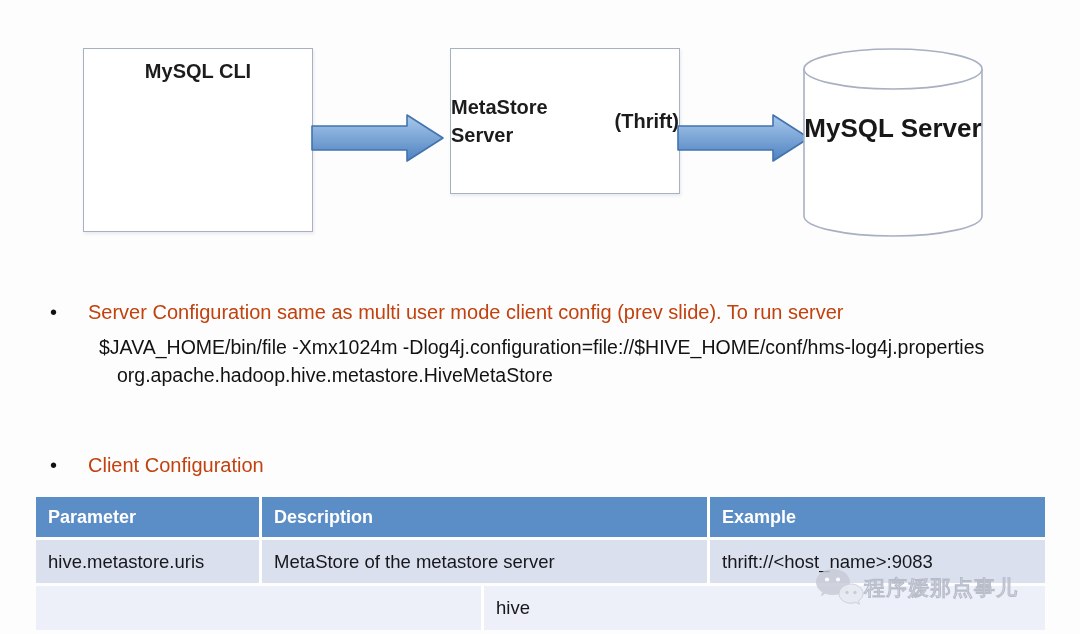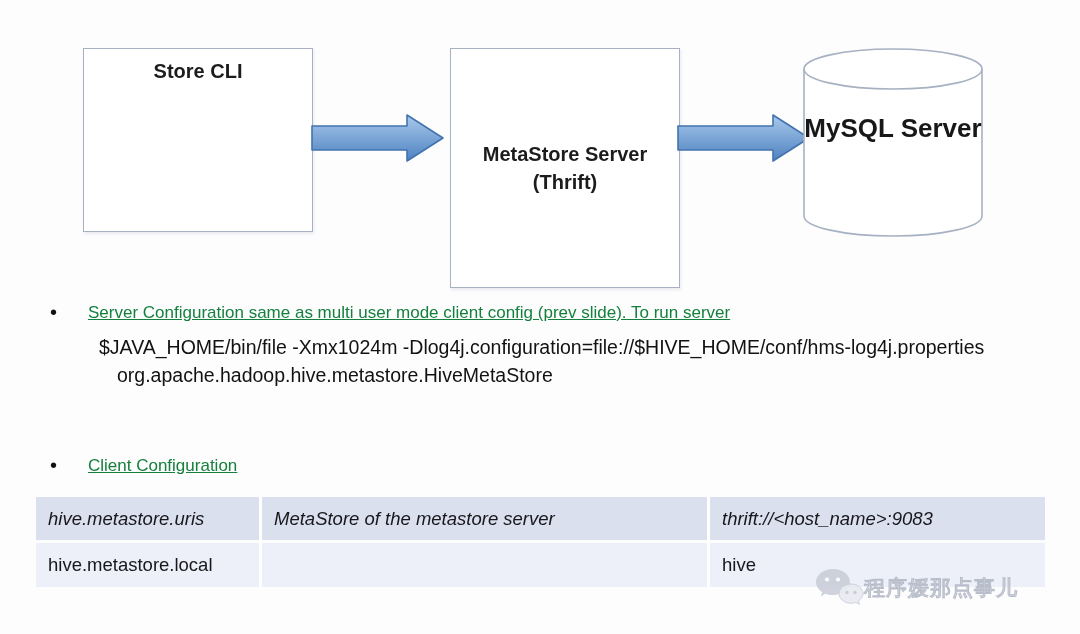--- a/index.html
+++ b/index.html
@@ -12,46 +12,46 @@
     position:absolute;background:#fff;
     border:1.5px solid var(--box-border);
     box-shadow:1px 2px 3px rgba(90,100,120,.12);
     box-sizing:border-box;
   }
   .box-hive{left:83px;top:48px;width:230px;height:184px;}
   .box-hive-label{position:absolute;left:0;top:11px;width:100%;text-align:center;
     font-size:20px;font-weight:600;color:#1c1c1c;}
   .box-client{left:155px;top:103px;width:158px;height:66px;box-shadow:none;}
   .box-client-label{padding:5px 0 0 11px;font-size:19px;font-weight:600;line-height:27px;color:#1c1c1c;}
-  .box-server{left:450px;top:48px;width:230px;height:240px;display:flex;flex-direction:column;
-    justify-content:center;align-items:center;}
+  .box-server{left:450px;top:48px;width:230px;height:146px;display:flex;
+    align-items:center;}
   .box-server .l1{font-size:20px;font-weight:600;line-height:28px;color:#1c1c1c;}
   .box-server .l2{font-size:20px;font-weight:700;line-height:28px;color:#1c1c1c;}
   .arrow{position:absolute;width:134px;height:50px;top:113px;}
   .arrow-1{left:311px;}
   .arrow-2{left:677px;}
   .cylinder{position:absolute;left:803px;top:47px;width:180px;height:191px;}
   .cylinder-label{position:absolute;left:803px;top:112px;width:180px;text-align:center;
     font-size:26px;font-weight:700;line-height:33px;color:#181818;}
   
   .bullet{position:absolute;left:50px;display:flex;}
   .bullet .dot{width:38px;font-size:20px;line-height:25px;color:#111;}
-  .bullet .btxt{font-size:17px;line-height:25px;color:#15803d;text-decoration:underline;}
+  .bullet .btxt{font-size:20px;line-height:25px;color:#c2410c;}
   .bullet-1{top:300px;width:1010px;}
   .bullet-2{top:453px;width:600px;}
   .codeblock{position:absolute;left:99px;top:333px;font-size:19.5px;line-height:28px;color:#121212;}
   .codeblock .code-line{white-space:nowrap;}
   .codeblock .indent{margin-left:18px;}
   
   .cfg-table{position:absolute;left:36px;top:497px;width:1009px;}
   .cfg-row{display:flex;}
   .cfg-row + .cfg-row{margin-top:3px;}
   .cfg-head{height:40px;background:var(--table-header-bg);}
   .cfg-head .cell{color:#fff;font-weight:700;font-size:18px;}
-  .row-odd{height:43px;background:var(--table-row-odd-bg);font-style:italic;}
+  .row-odd{height:43px;background:var(--table-row-odd-bg);}
   .row-even{height:44px;background:var(--table-row-even-bg);}
   .cell{display:flex;align-items:center;padding-left:12px;box-sizing:border-box;
     font-size:18.5px;color:#17171c;}
   .cell.c1{width:226px;}
   .cell.c2{width:448px;}
   .cell.c3{flex:1;}
   .cfg-head .cell.c1,.cfg-head .cell.c2{border-right:3px solid #fff;}
   .row-odd .cell.c1,.row-odd .cell.c2,
   .row-even .cell.c1,.row-even .cell.c2{border-right:3px solid #fff;}
   
@@ -59,21 +59,21 @@
   .wm-icon{width:50px;height:44px;flex:0 0 auto;}
   .wm-text{font-size:21px;letter-spacing:1px;color:#f0f1f6;
     -webkit-text-stroke:1.2px #b4b9c7;font-weight:400;white-space:nowrap;}
 </style>
 </head>
 <body>
 
 <div class="slide">
 
   <div class="dbox box-hive">
-    <div class="box-hive-label">Store CLI</div>
+    <div class="box-hive-label">MySQL CLI</div>
   </div>
 
 
   <svg class="arrow arrow-1" viewBox="0 0 134 50">
     <defs>
       <linearGradient id="agrad1" x1="0" y1="0" x2="0" y2="1">
         <stop offset="0" style="stop-color:var(--arrow-top)"></stop>
         <stop offset="1" style="stop-color:var(--arrow-bottom)"></stop>
       </linearGradient>
     </defs>
@@ -110,27 +110,31 @@
     <div class="code-line">$JAVA_HOME/bin/file -Xmx1024m -Dlog4j.configuration=file://$HIVE_HOME/conf/hms-log4j.properties</div>
     <div class="code-line indent">org.apache.hadoop.hive.metastore.HiveMetaStore</div>
   </div>
 
   <div class="bullet bullet-2">
     <span class="dot">•</span>
     <span class="btxt">Client Configuration</span>
   </div>
 
   <div class="cfg-table">
+    <div class="cfg-row cfg-head">
+      <div class="cell c1">Parameter</div>
+      <div class="cell c2">Description</div>
+      <div class="cell c3">Example</div>
+    </div>
     <div class="cfg-row row-odd">
       <div class="cell c1">hive.metastore.uris</div>
       <div class="cell c2">MetaStore of the metastore server</div>
       <div class="cell c3">thrift://&lt;host_name&gt;:9083</div>
     </div>
     <div class="cfg-row row-even">
-      <div class="cell c1">hive.metastore.local</div>
       <div class="cell c2"></div>
       <div class="cell c3">hive</div>
     </div>
   </div>
 
   <div class="watermark">
     <svg class="wm-icon" viewBox="0 0 50 44">
       <g>
         <path d="M19 3 C9.6 3 2 8.8 2 16 c0 4.1 2.4 7.7 6.2 10.1 L6.7 30.4 11.4 27.7 c2.3 .8 4.9 1.3 7.6 1.3 9.4 0 17-5.8 17-13 S28.4 3 19 3 Z" fill="#c6cad6" opacity="0.9"></path>
         <circle cx="13" cy="13.5" r="2.1" fill="#ffffff"></circle>

